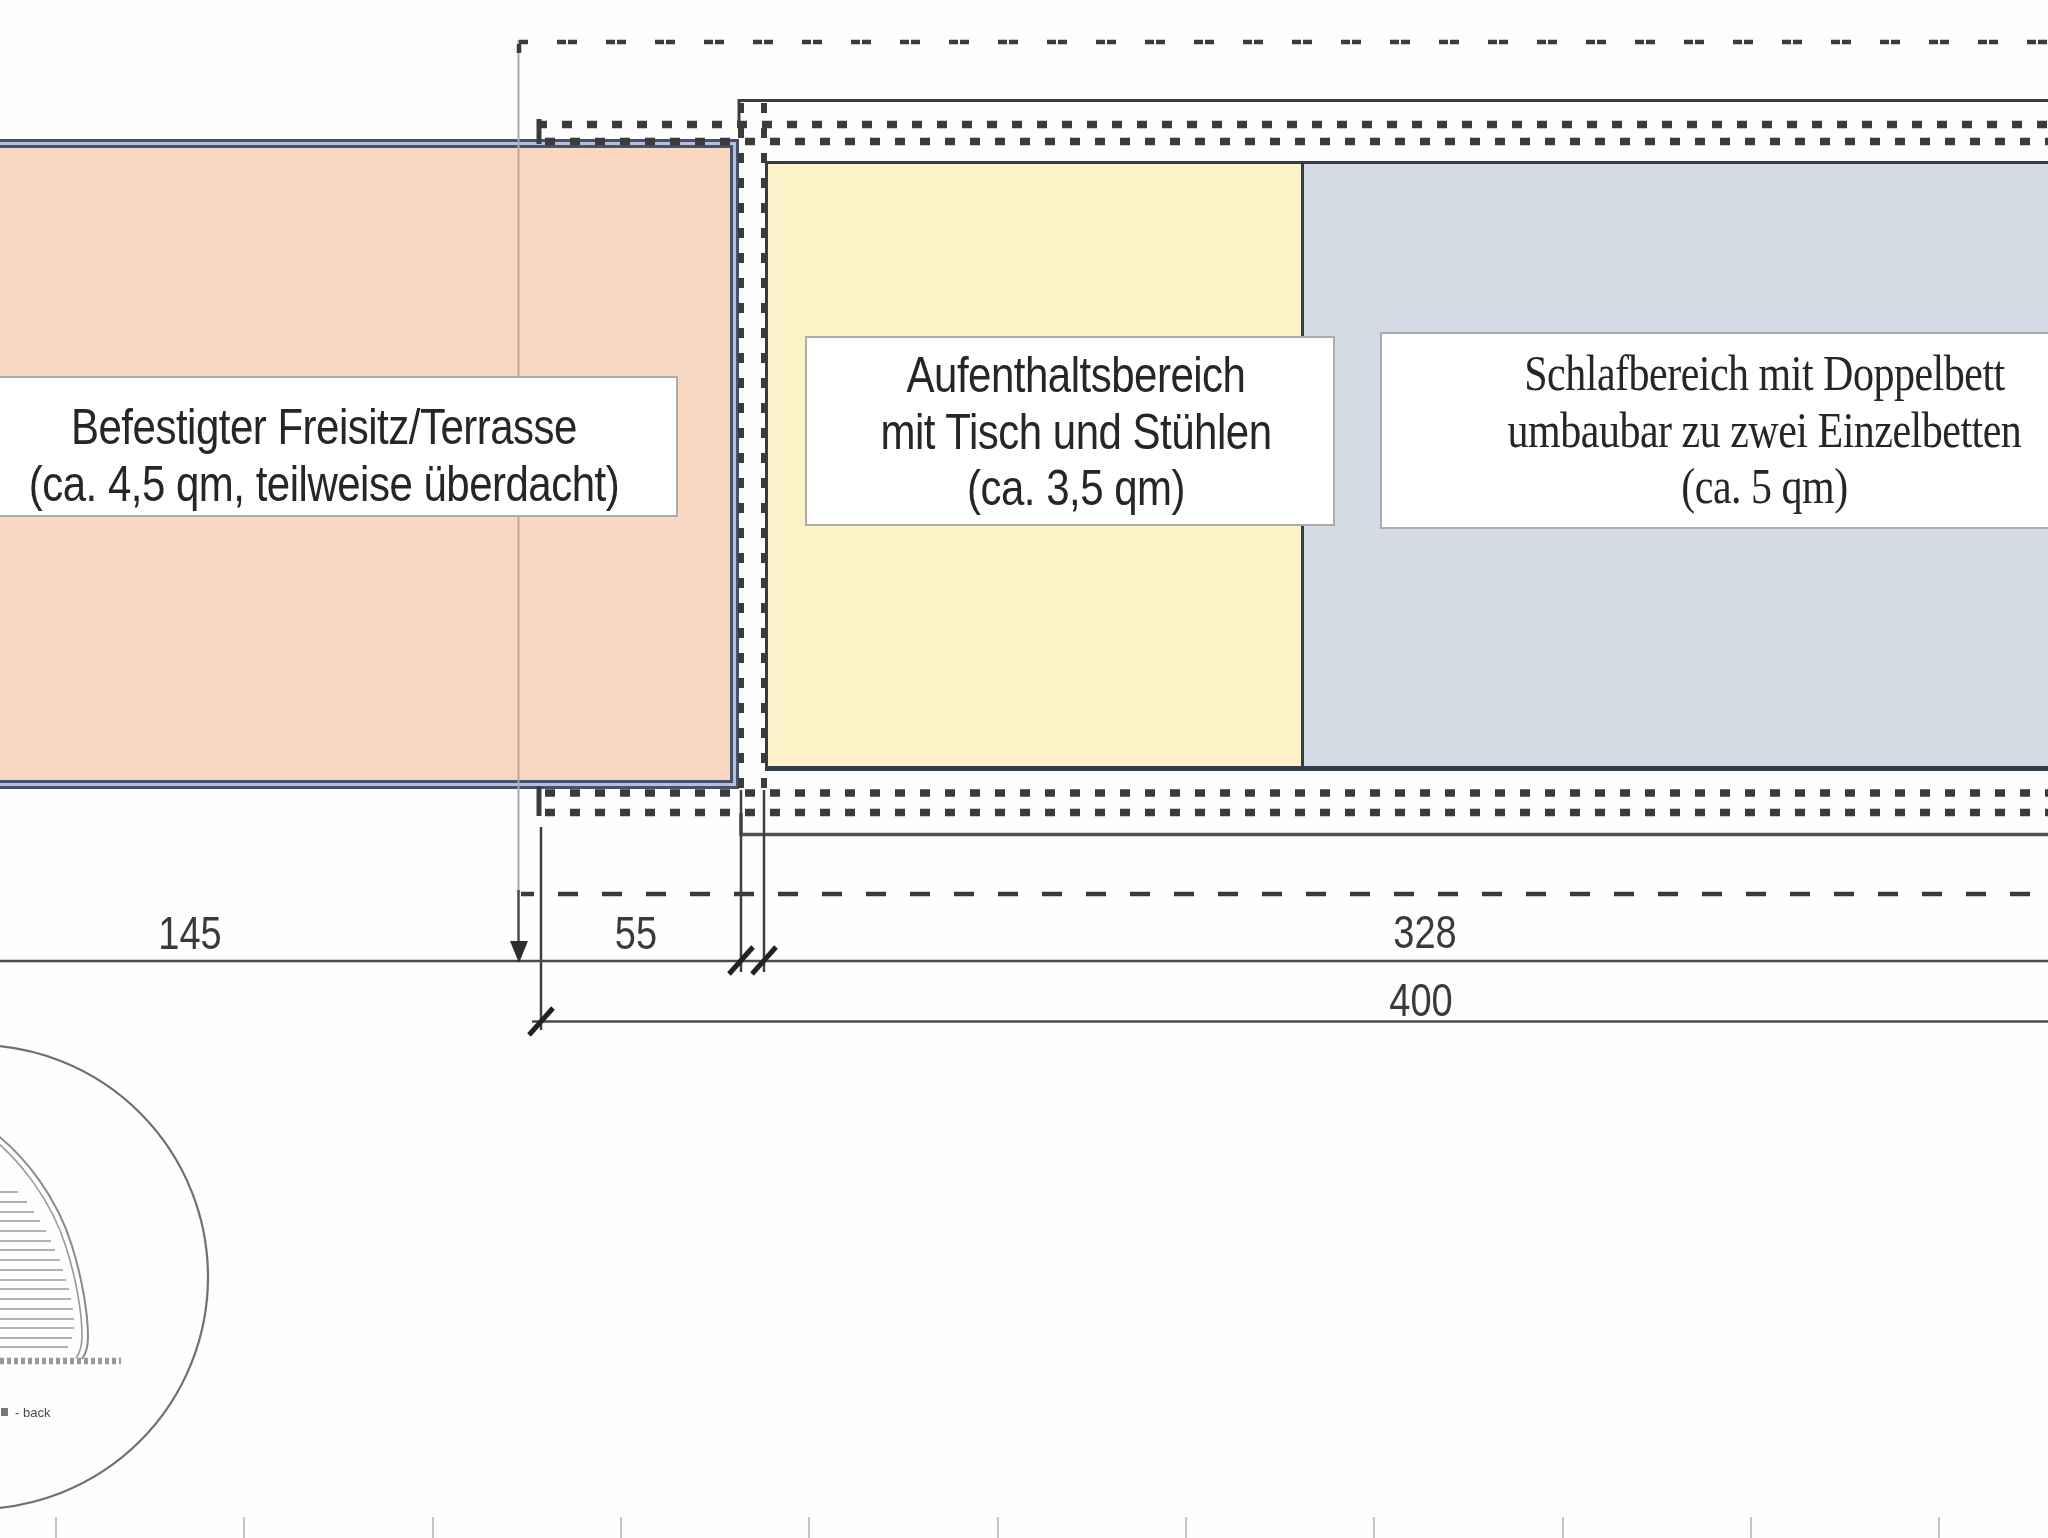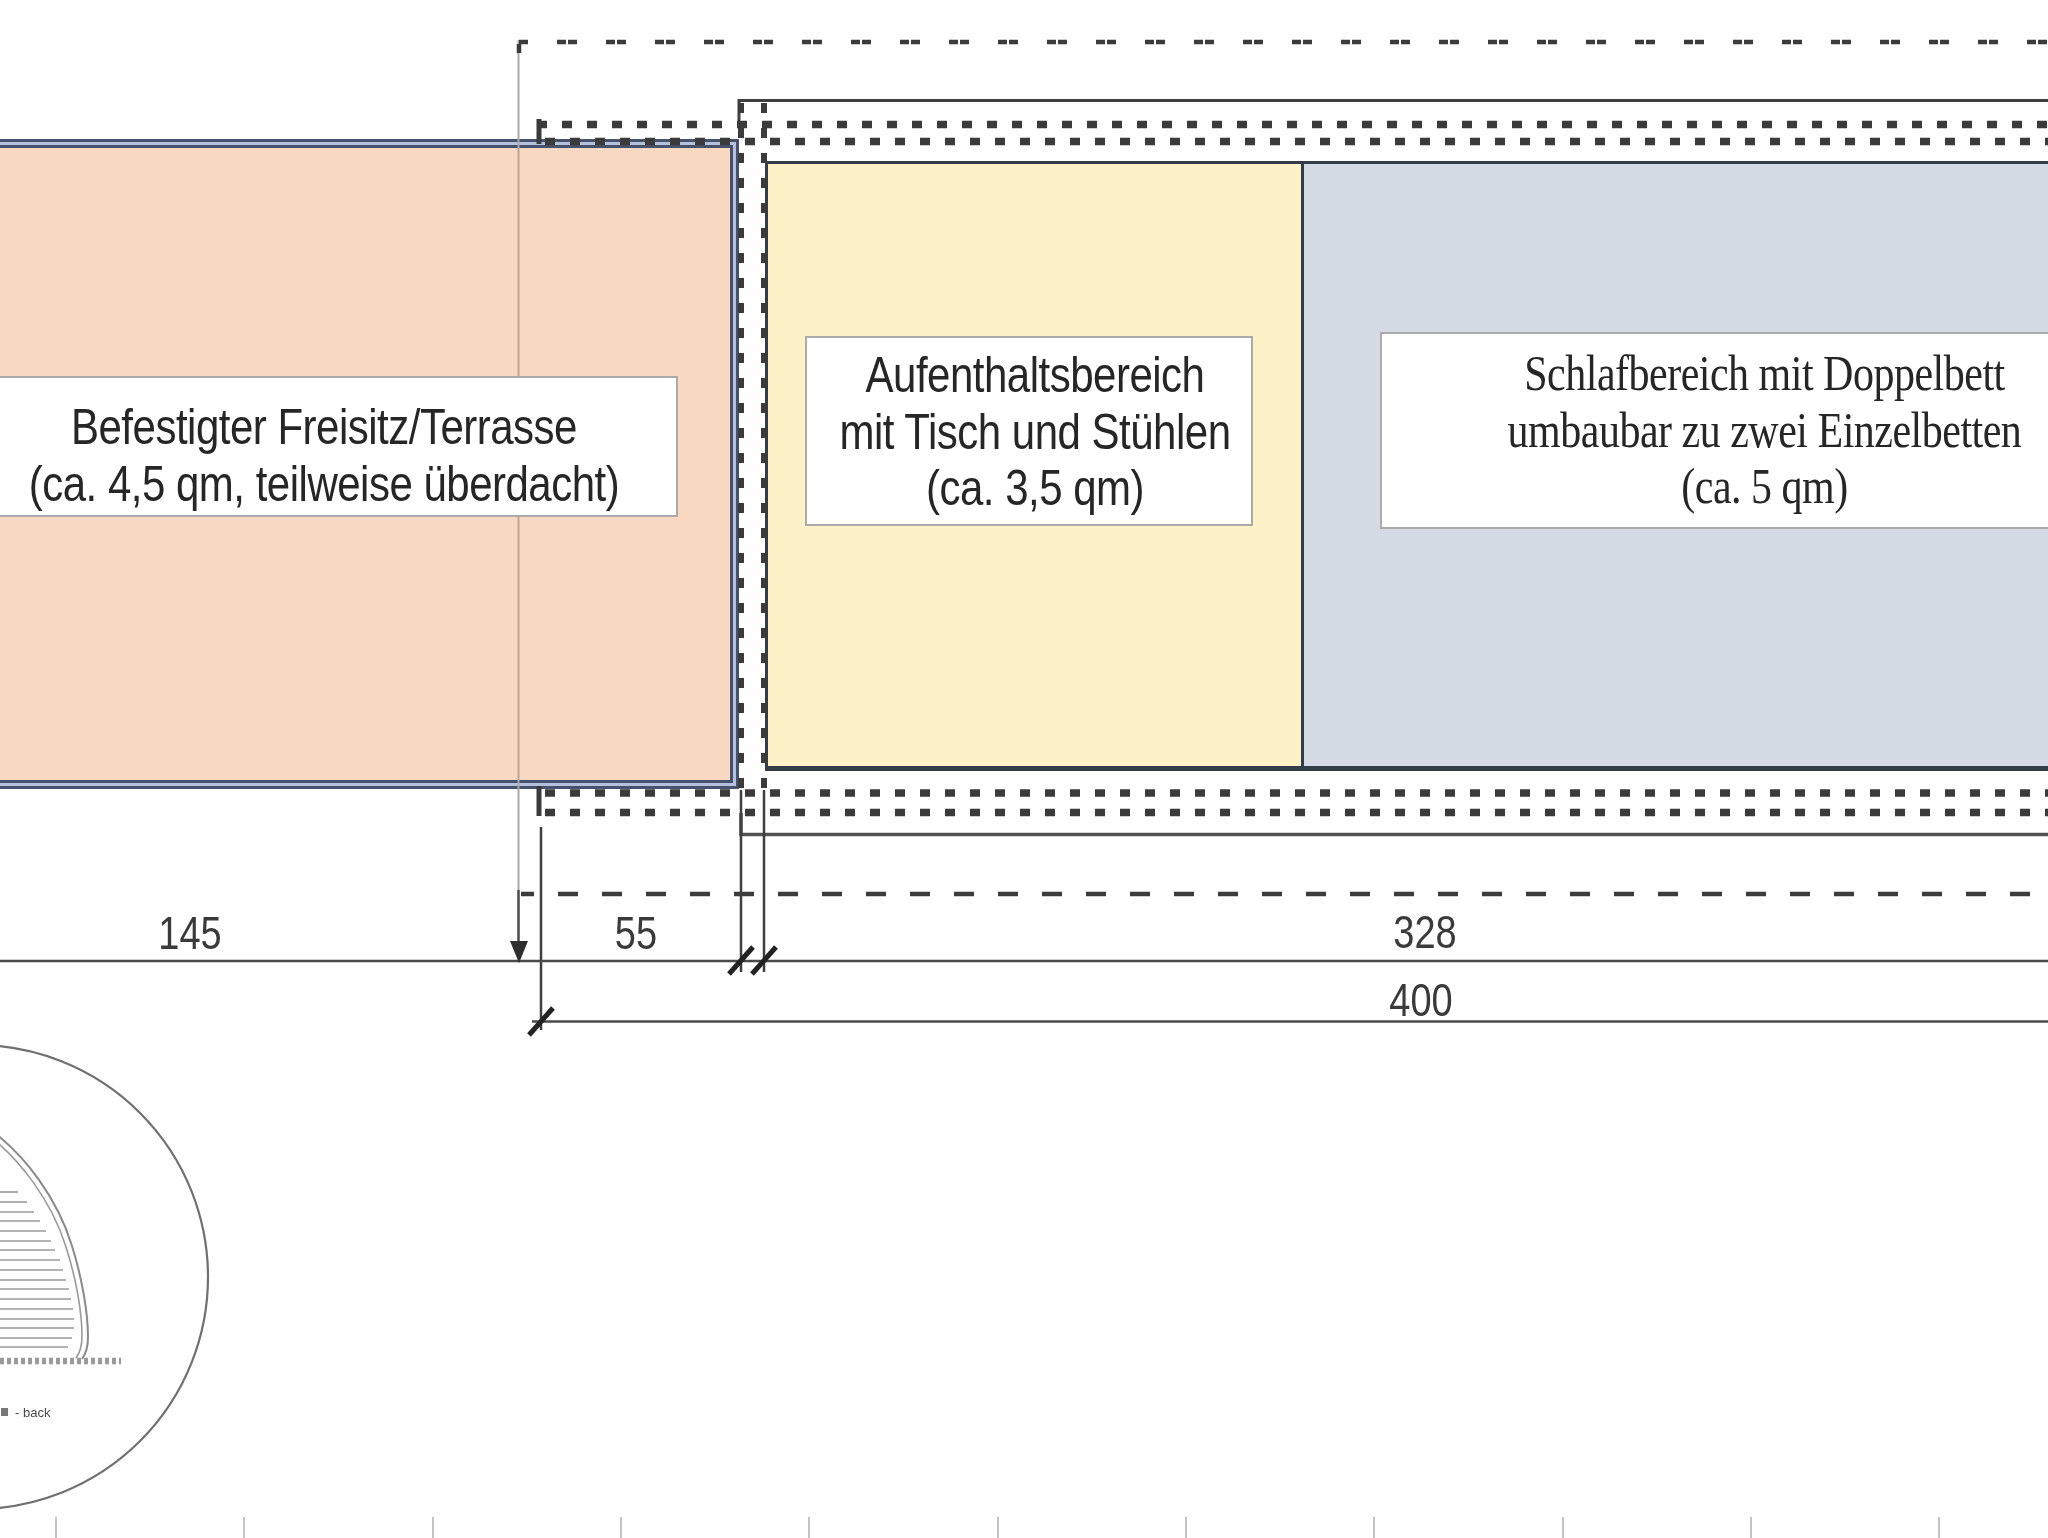--- a/index.html
+++ b/index.html
@@ -104,21 +104,21 @@
     <line x1="1374" y1="1517" x2="1374" y2="1538"></line>
     <line x1="1563" y1="1517" x2="1563" y2="1538"></line>
     <line x1="1751" y1="1517" x2="1751" y2="1538"></line>
     <line x1="1939" y1="1517" x2="1939" y2="1538"></line>
   </g>
 </svg>
 
 <div class="lbl" style="left:-30px;top:376px;width:708px;height:141px;padding-top:17px;">
   <div>Befestigter Freisitz/Terrasse<br>(ca. 4,5 qm, teilweise überdacht)</div>
 </div>
-<div class="lbl" style="left:805px;top:336px;width:448px;height:190px;padding-left:12px;">
+<div class="lbl" style="left:805px;top:336px;width:530px;height:190px;padding-left:12px;">
   <div>Aufenthaltsbereich<br>mit Tisch und Stühlen<br>(ca. 3,5 qm)</div>
 </div>
 <div class="lbl" style="left:1380px;top:332px;width:769px;height:197px;font-family:Liberation Serif, serif;">
   <div>Schlafbereich mit Doppelbett<br>umbaubar zu zwei Einzelbetten<br>(ca. 5 qm)</div>
 </div>
 
 <div class="dim" style="left:190px;top:912px;">145</div>
 <div class="dim" style="left:636px;top:912px;">55</div>
 <div class="dim" style="left:1425px;top:911px;">328</div>
 <div class="dim" style="left:1421px;top:979px;">400</div>

